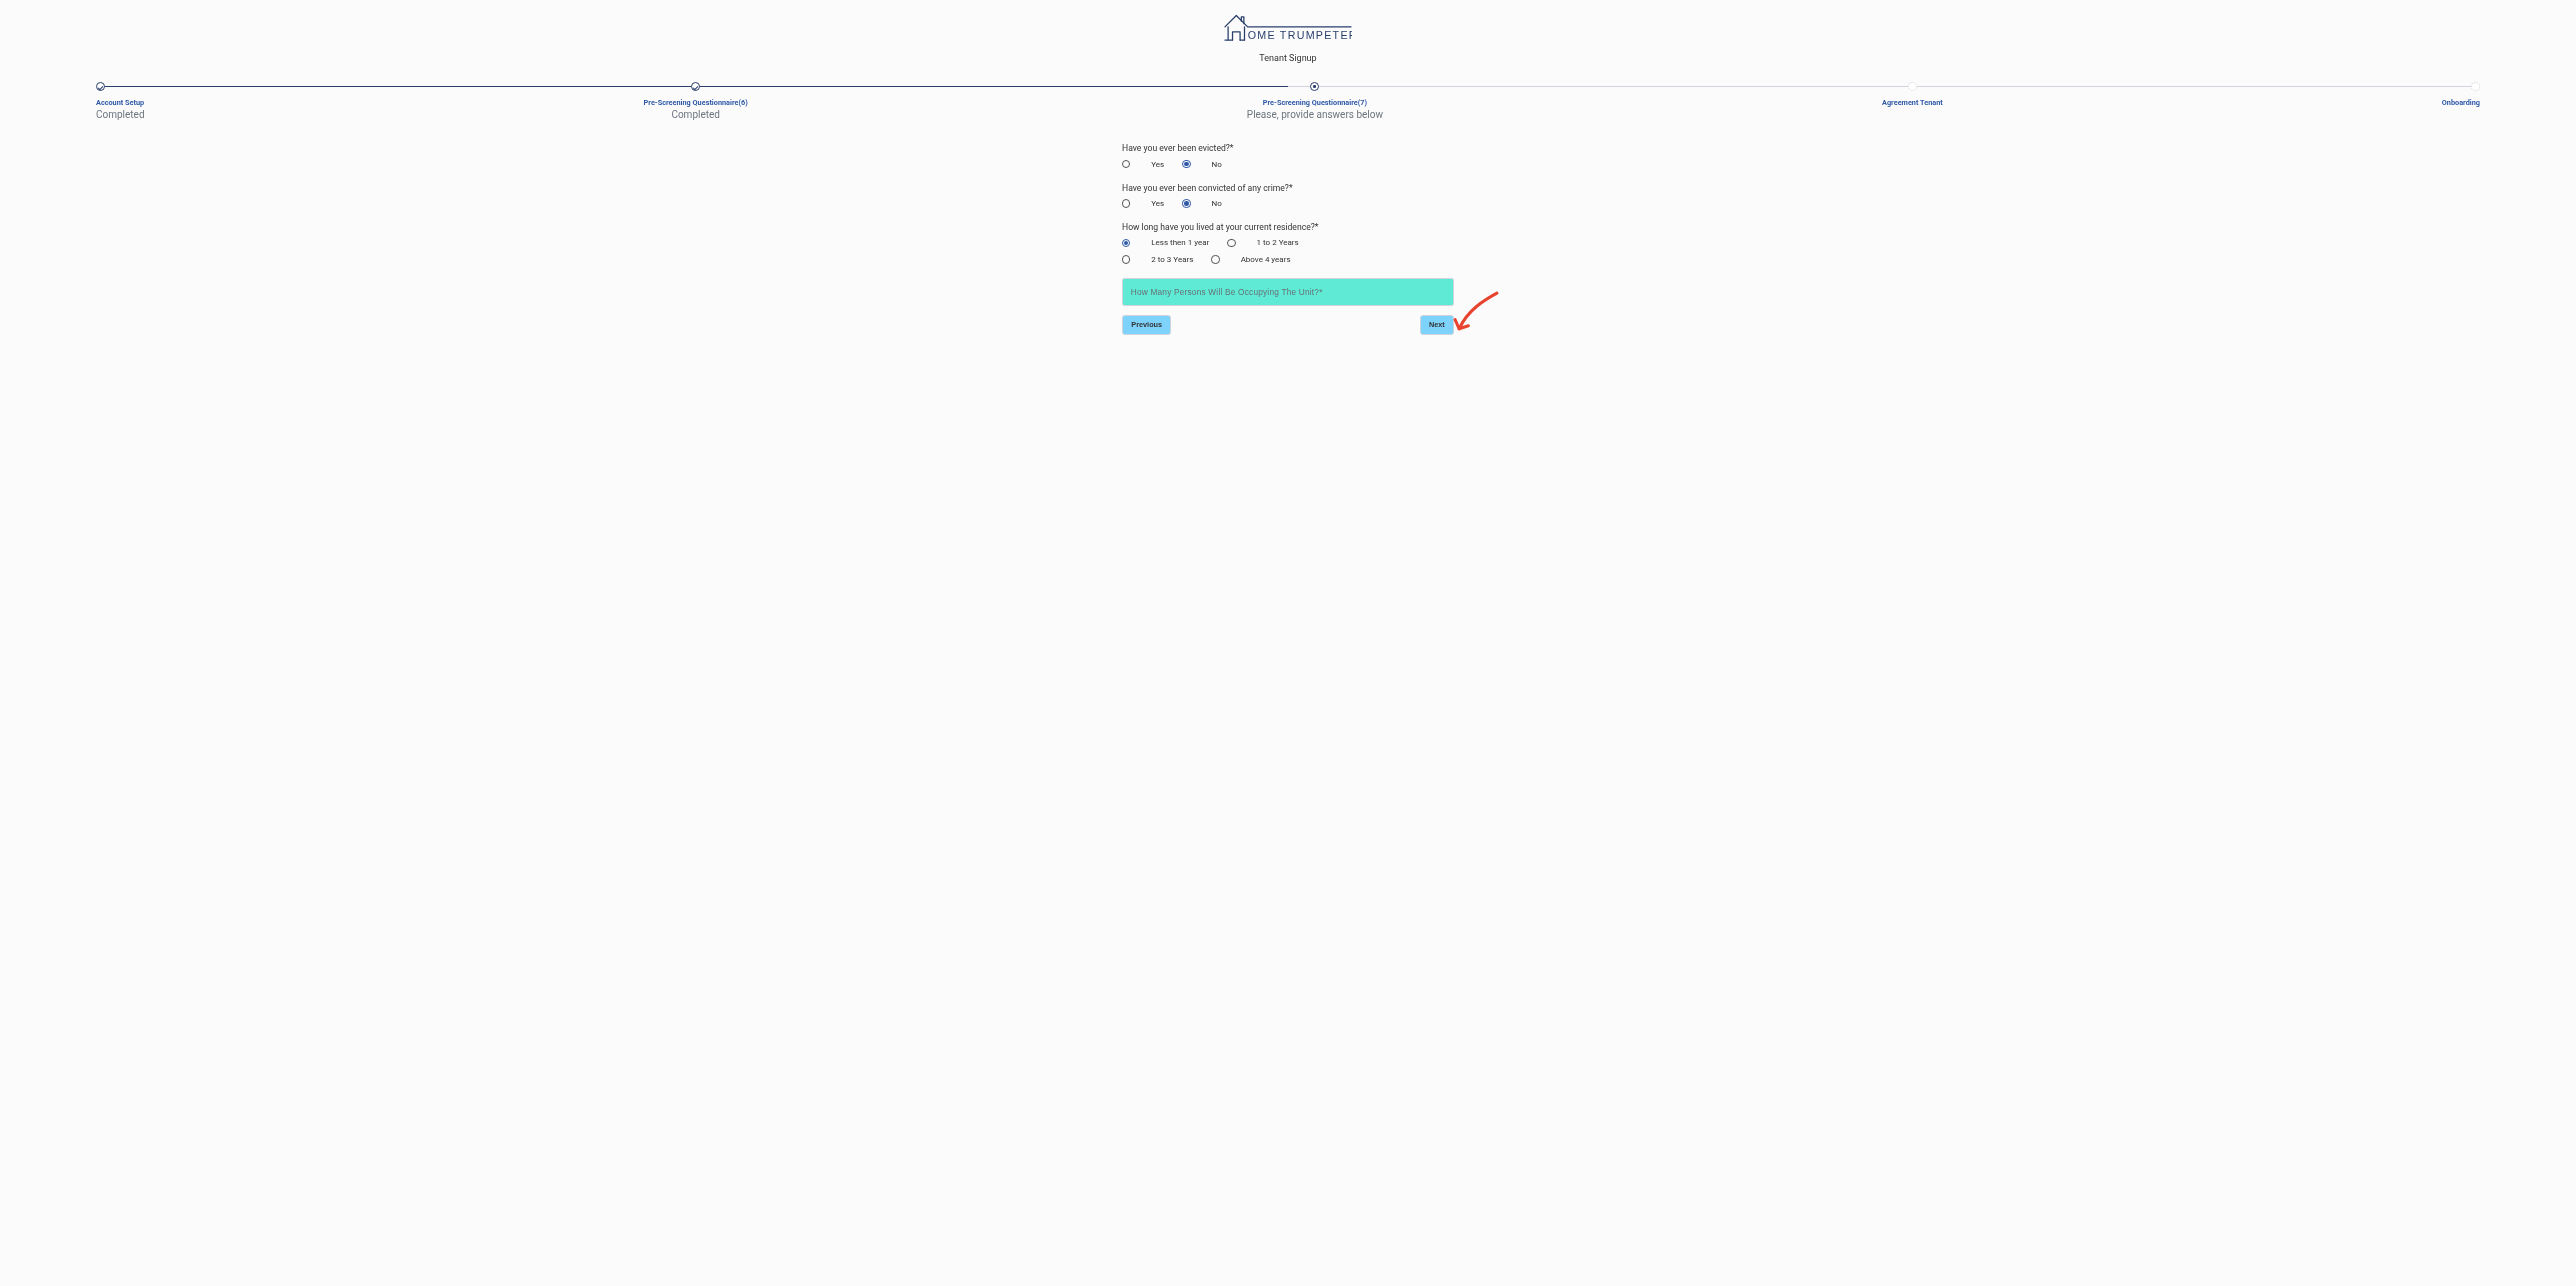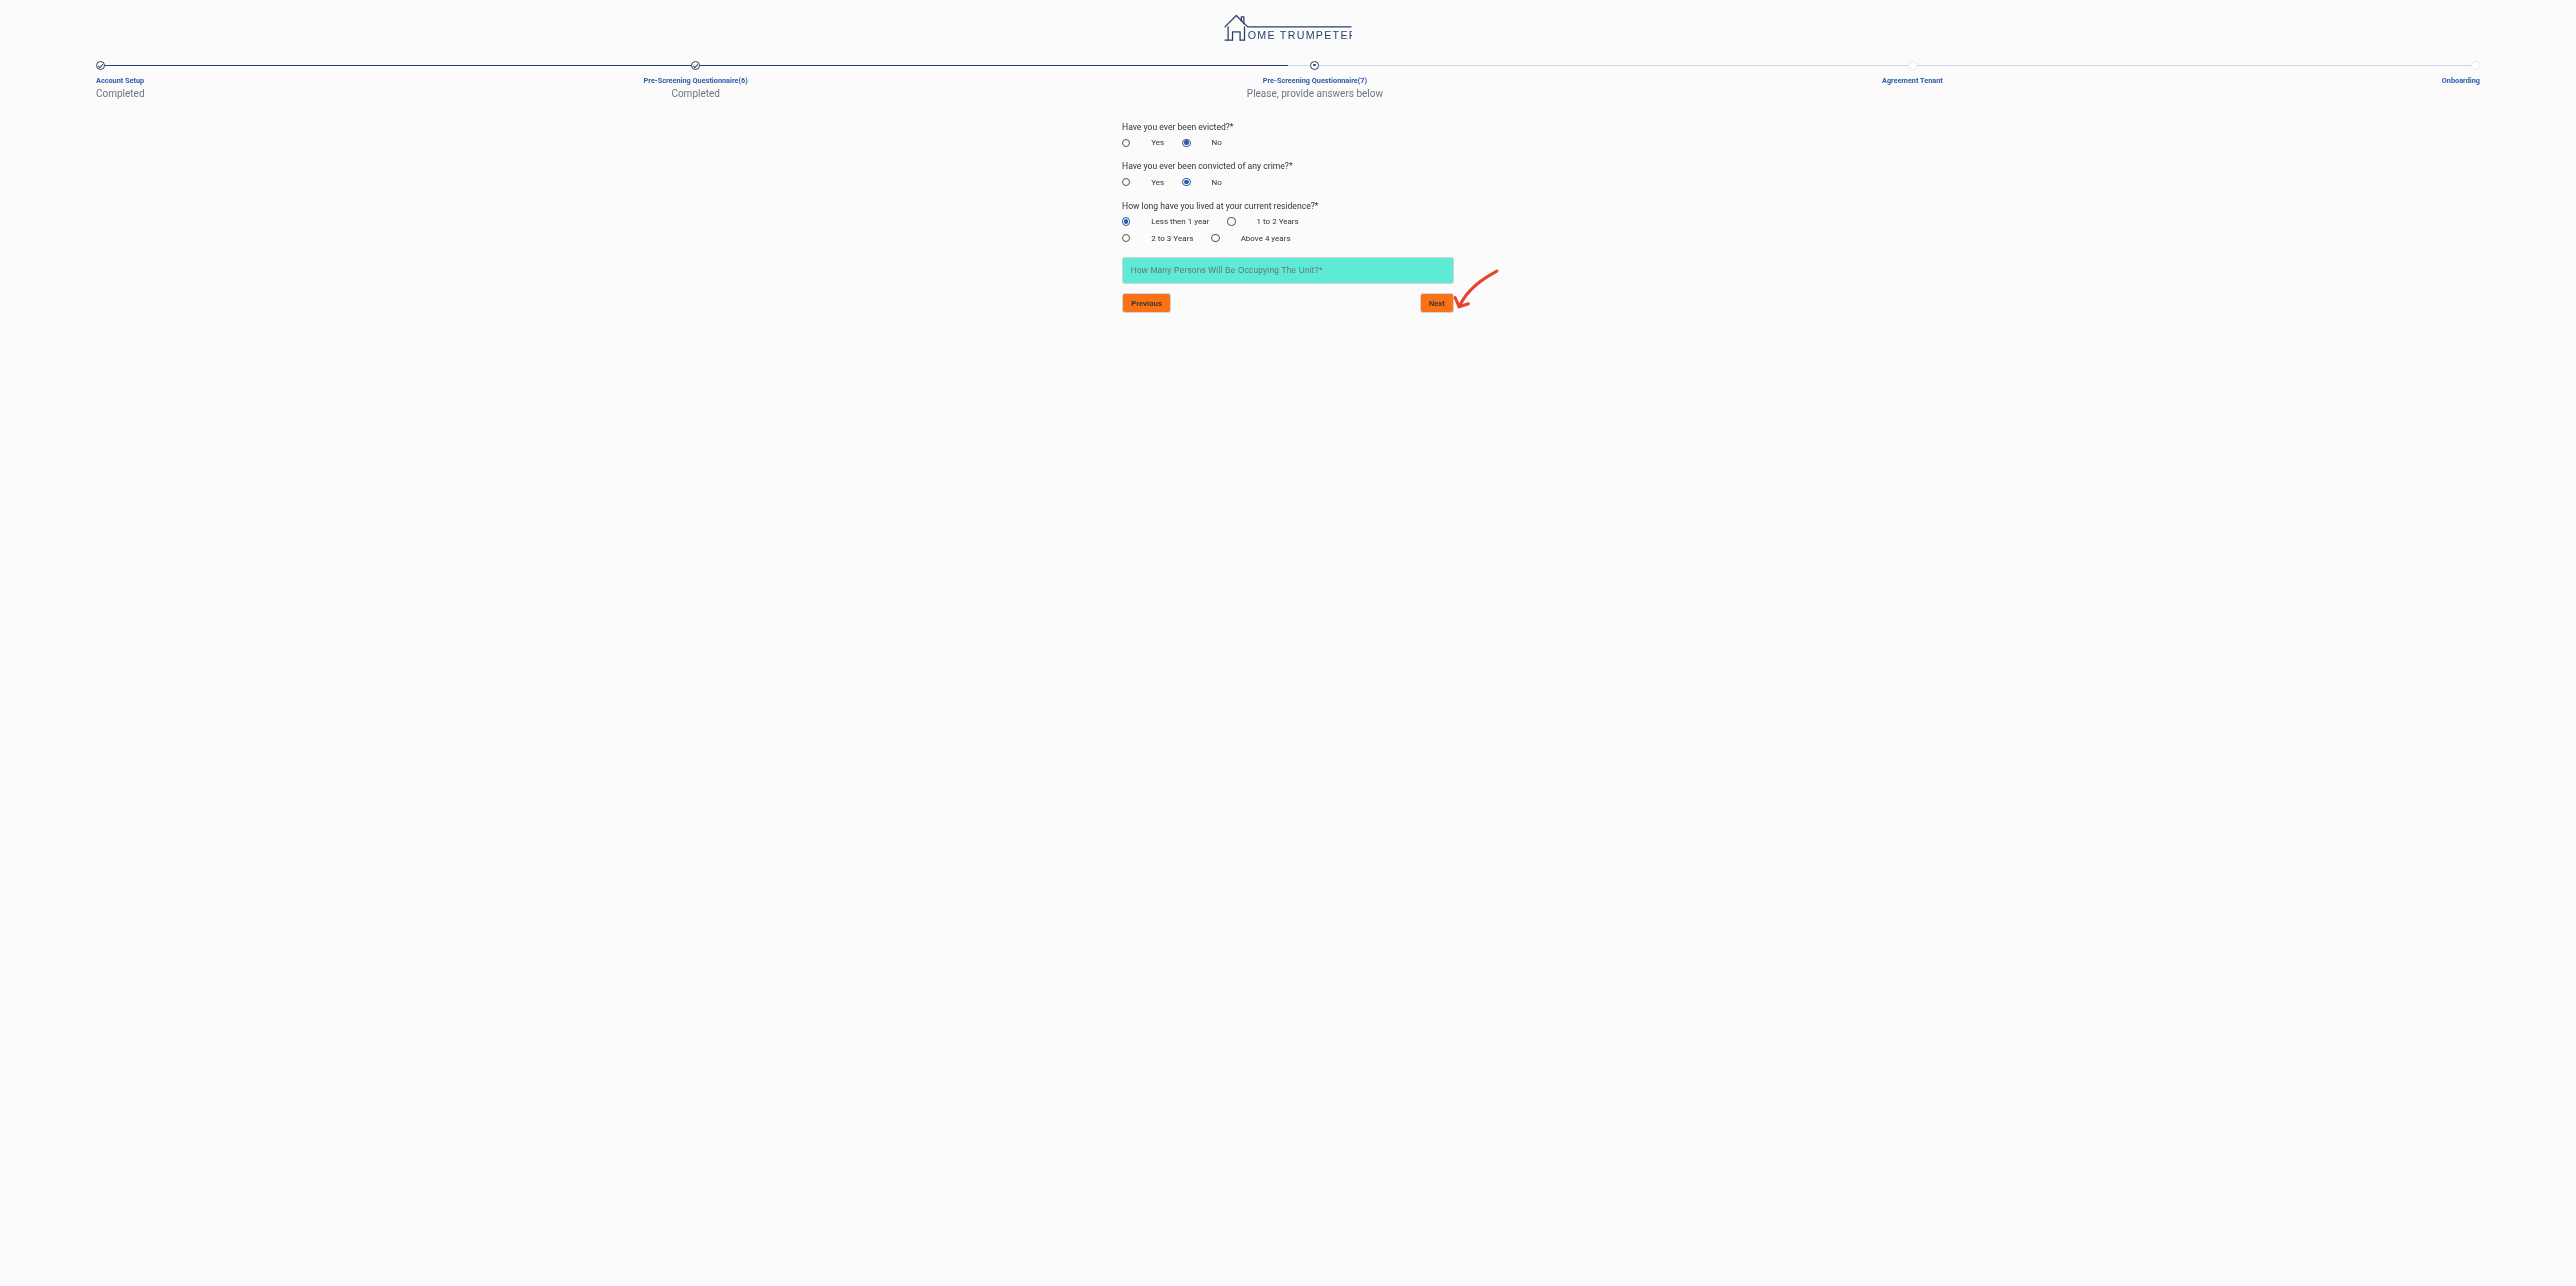--- a/index.html
+++ b/index.html
@@ -155,21 +155,21 @@
   .textfield::placeholder{color:#687078; letter-spacing:0.2px;}
 
   .btnrow{
     display:flex; justify-content:space-between;
     margin-top:9px;
   }
   .btn{
     padding:4.5px 8.3px;
     font-size:7.3px; font-weight:600;
     border:0.6px solid var(--border);
-    background:#f97316;
+    background:#7dd3fc;
     border-radius:3px;
     color:#333;
     cursor:pointer;
   }
 
   
   .arrow-annot{
     position:absolute;
     right:-47px;
     bottom:-5.1px;
@@ -196,20 +196,21 @@
           <line x1="0" y1="43" x2="12" y2="43"></line>
           <line x1="24" y1="43" x2="31" y2="43"></line>
 
           <polyline points="12,43 12,30 24,30 24,43"></polyline>
         </g>
         <text x="36" y="41" font-family="Arial,Helvetica,sans-serif" font-size="17" letter-spacing="2" fill="#293f6b" font-weight="500">OME TRUMPETER</text>
       </svg>
     </div>
   </div>
 
+  <div class="subtitle">Tenant Signup</div>
 
   <div class="stepper">
     <div class="stepper-track">
       <div class="track-seg done"></div>
       <div class="track-seg done"></div>
       <div class="track-seg"></div>
       <div class="track-seg"></div>
     </div>
     <div class="steps" id="steps-row">
         <div class="step done left">

